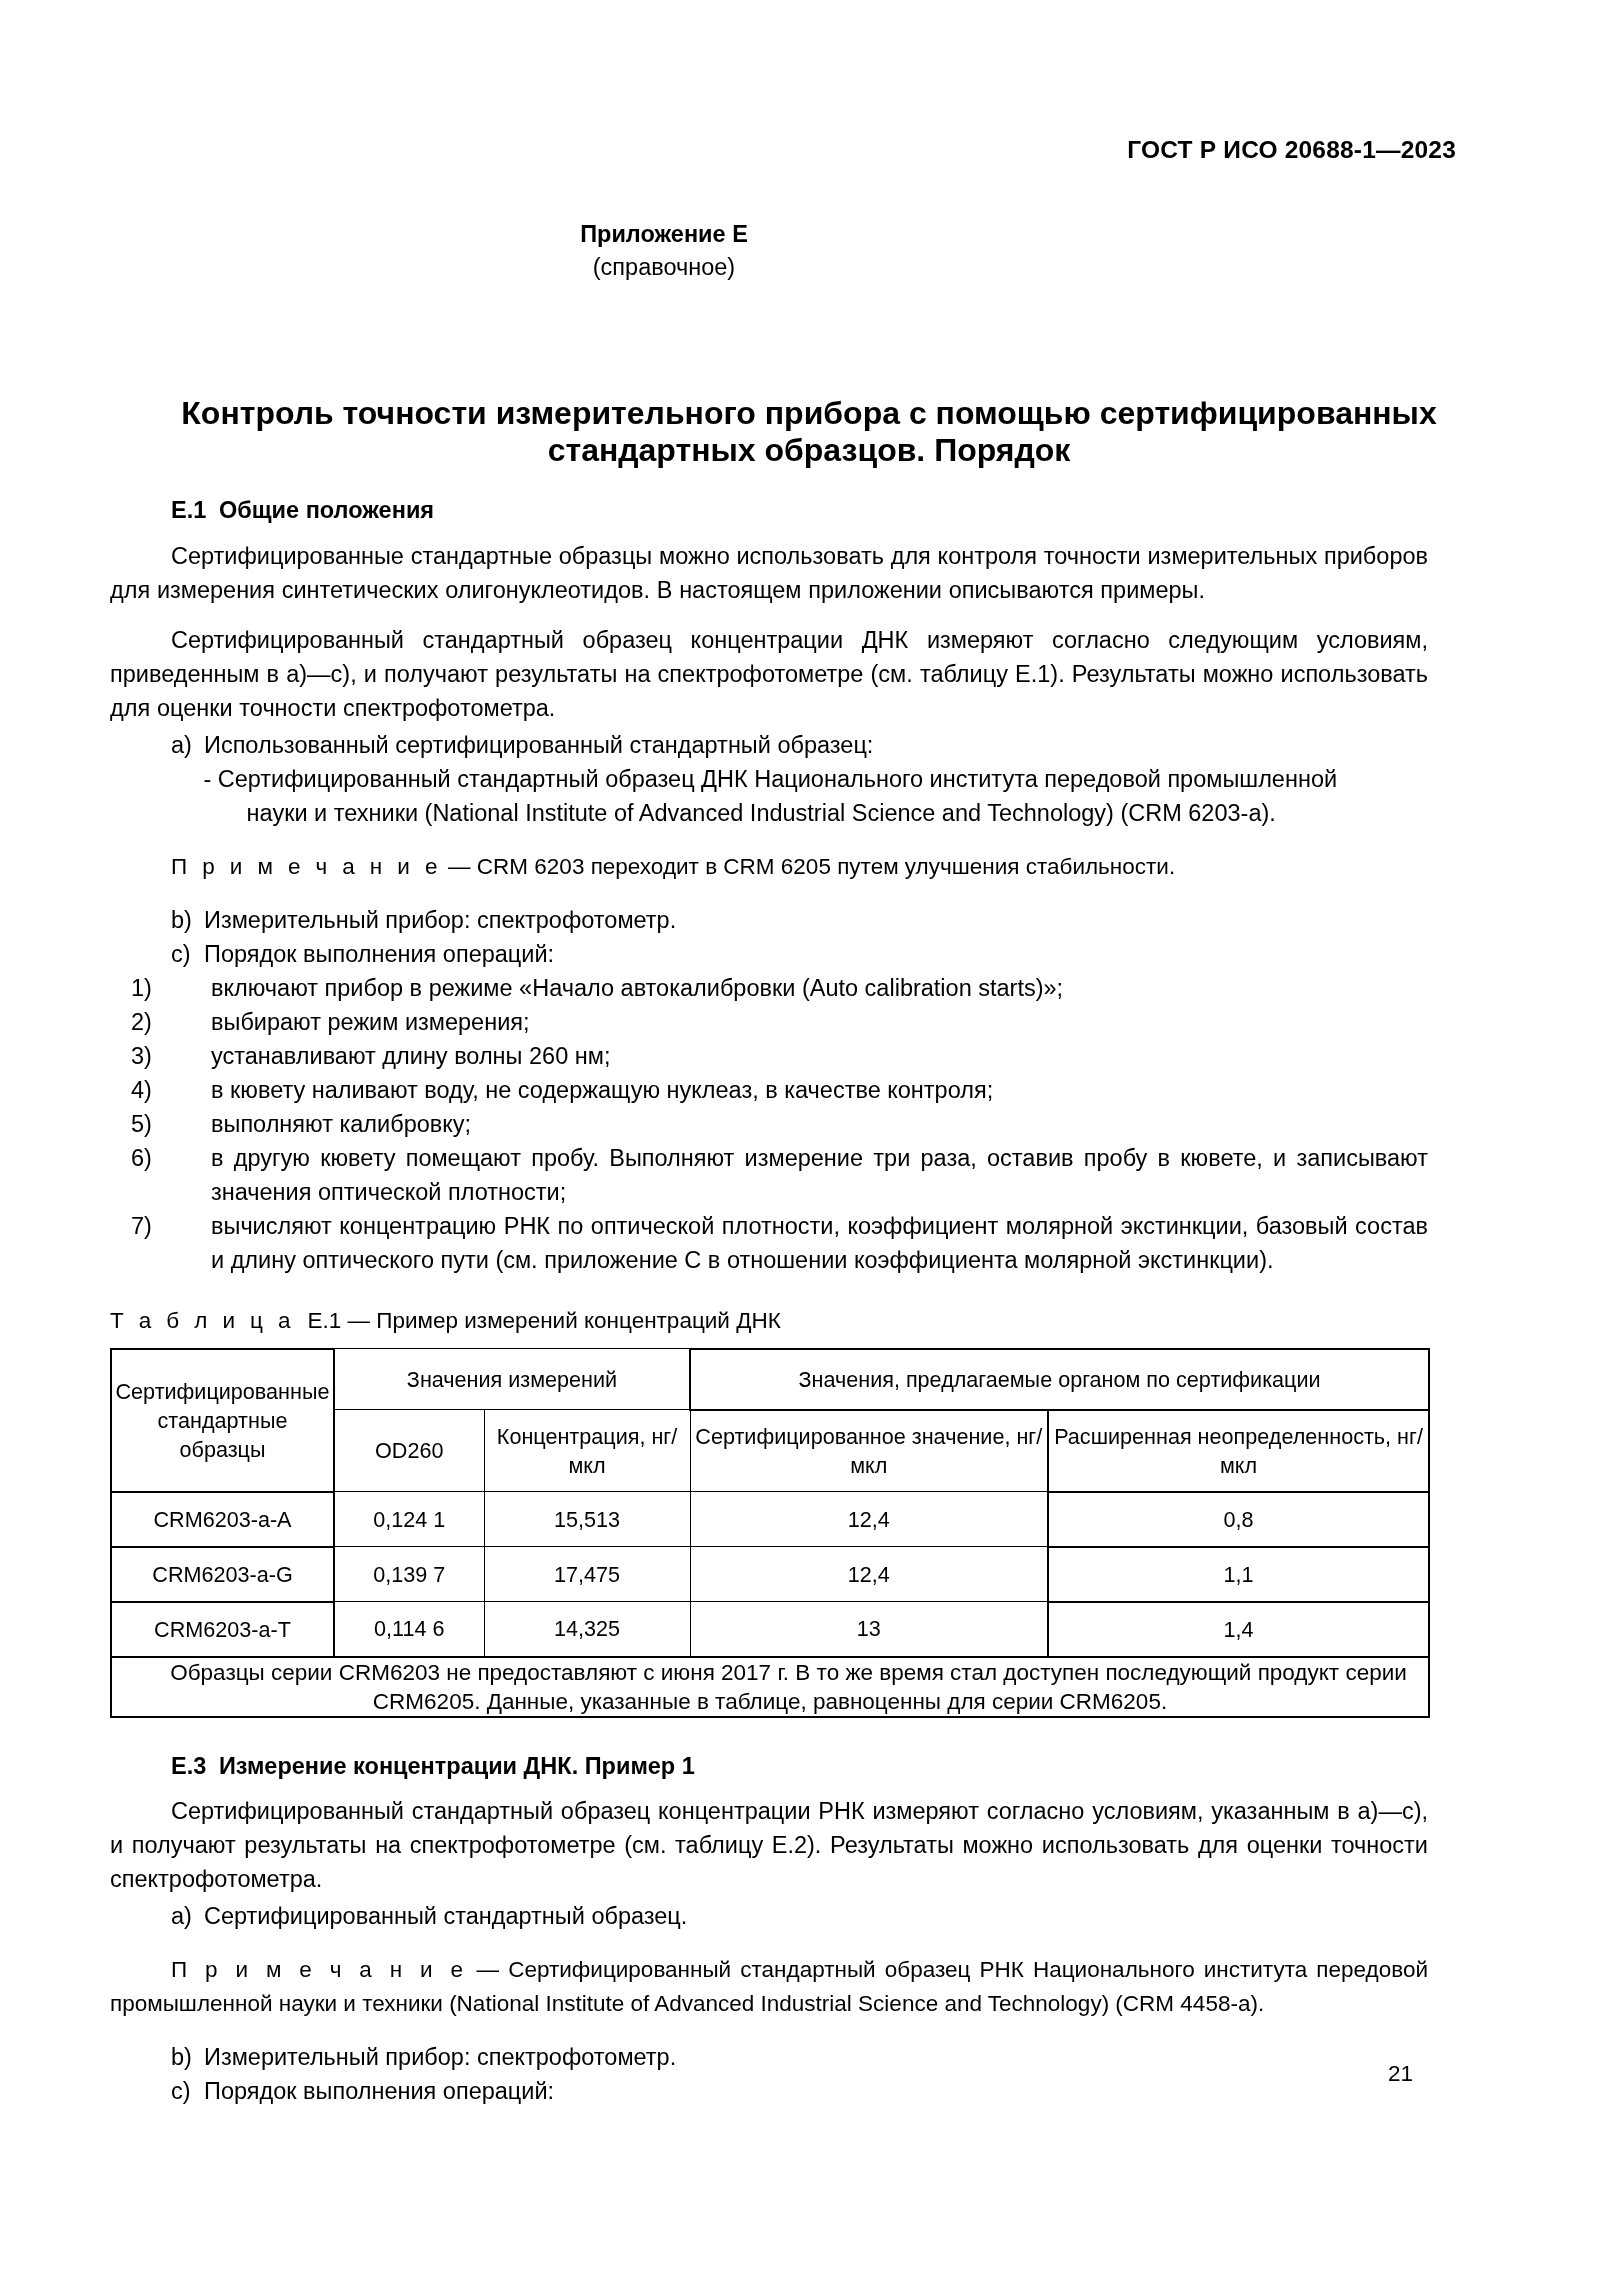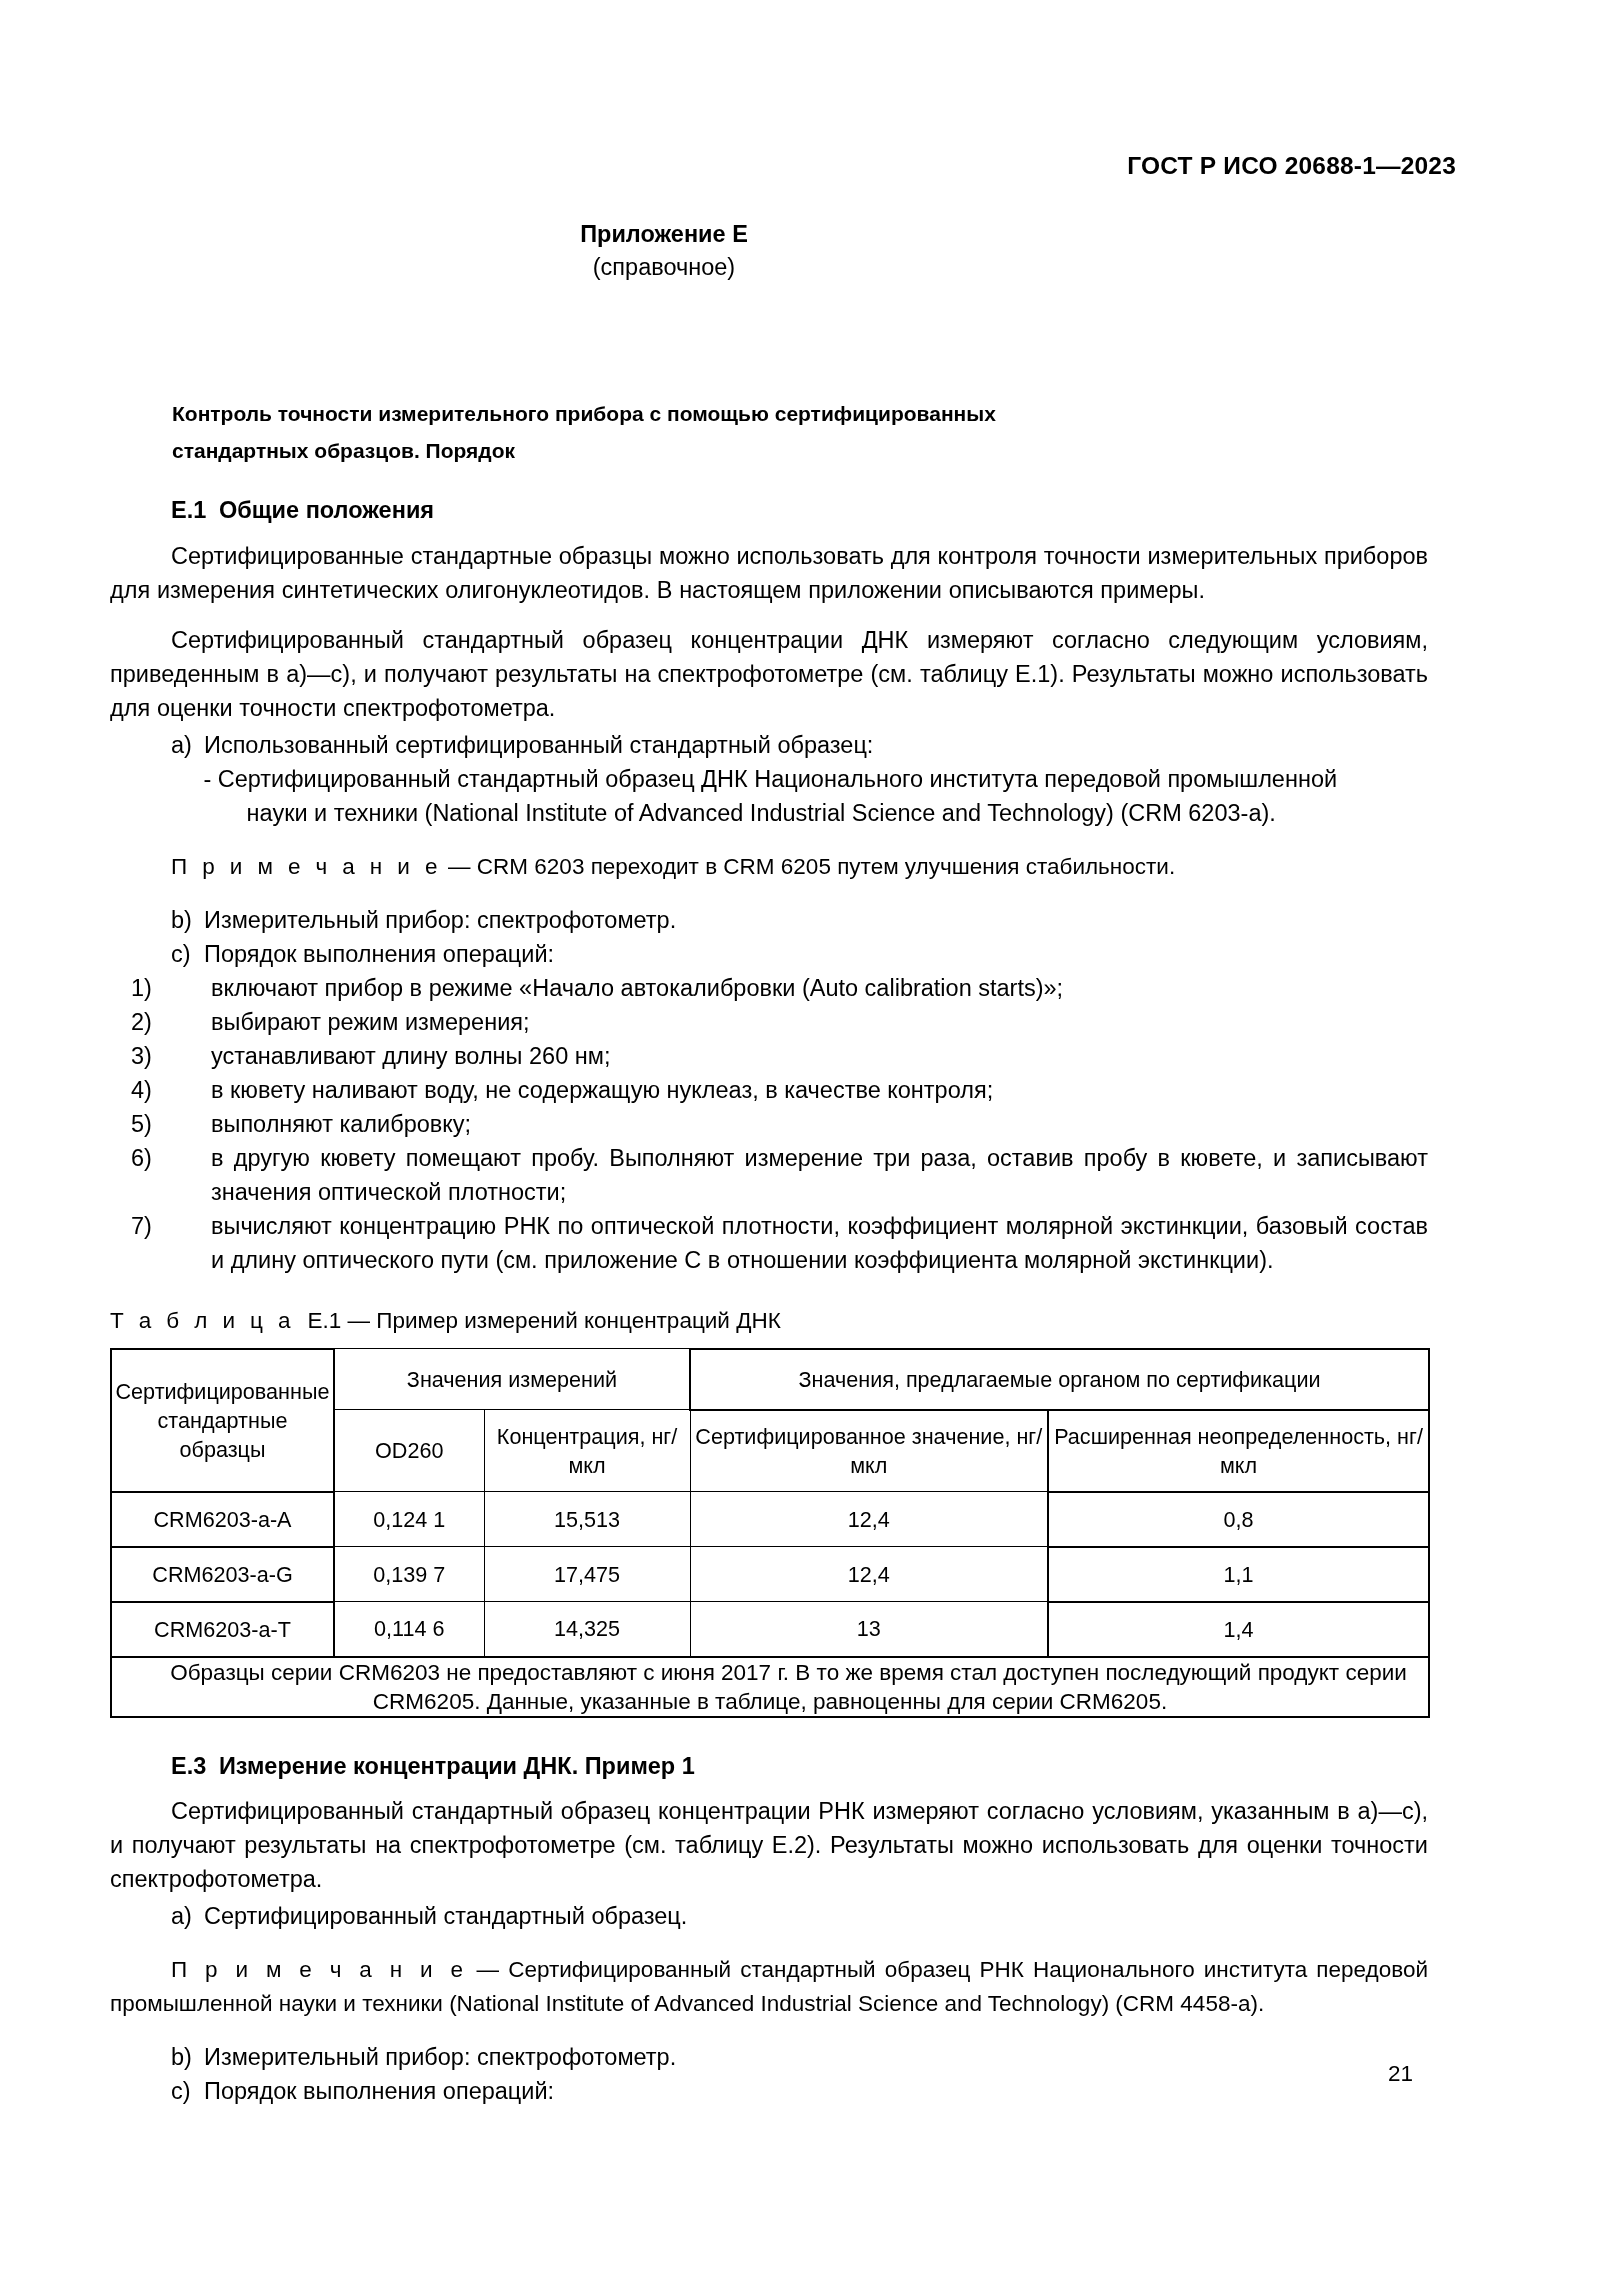--- a/index.html
+++ b/index.html
@@ -13,21 +13,21 @@
     height: 2293px;
     background: #ffffff;
     font-family: "Liberation Sans", sans-serif;
     color: #000000;
     overflow: hidden;
   }
 
   
   .doc-header {
     position: absolute;
-    top: 152px;
+    top: 136px;
     right: 165px;
     font-size: 24.5px;
     font-weight: bold;
     letter-spacing: 0.2px;
     white-space: nowrap;
   }
 
   
   .annex-block {
     position: absolute;
@@ -47,21 +47,22 @@
     font-weight: normal;
     line-height: 33px;
     margin-left: -118px;
   }
 
   .main-title {
     position: absolute;
     top: 395px;
     left: 172px;
     width: 1274px;
-    font-size: 21px;
+    text-align: center;
+    font-size: 32px;
     font-weight: bold;
     line-height: 37px;
   }
 
   
   .content {
     position: absolute;
     top: 495px;
     left: 110px;
     width: 1318px;

